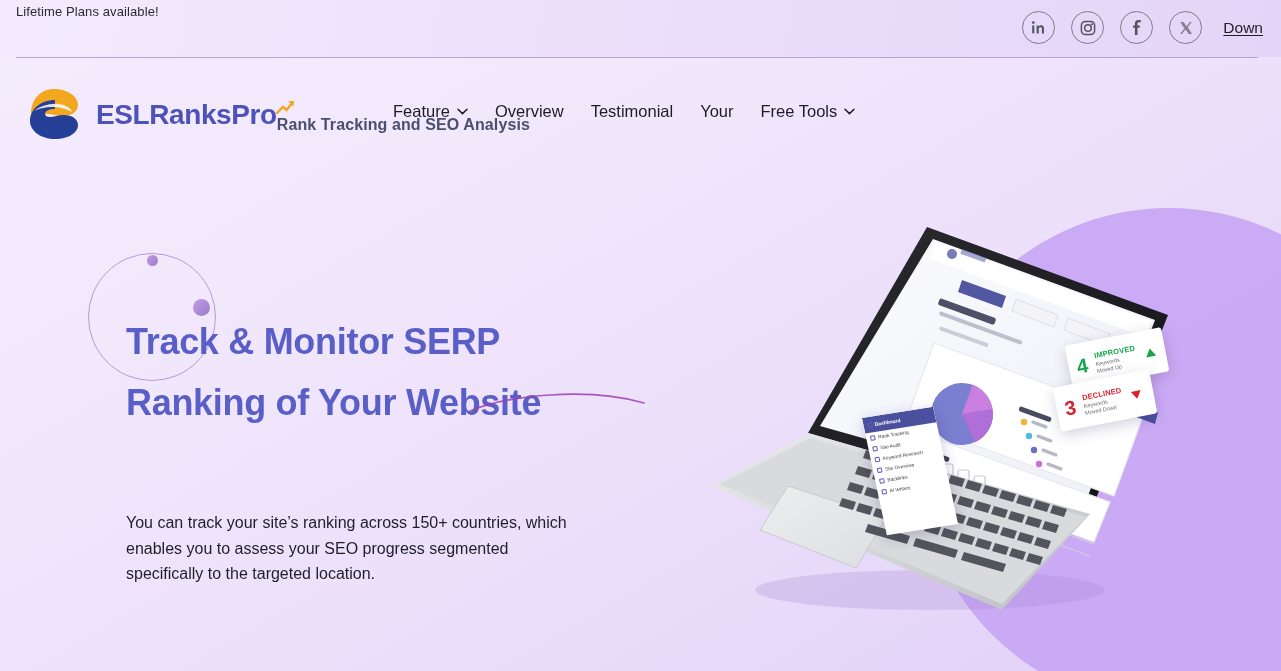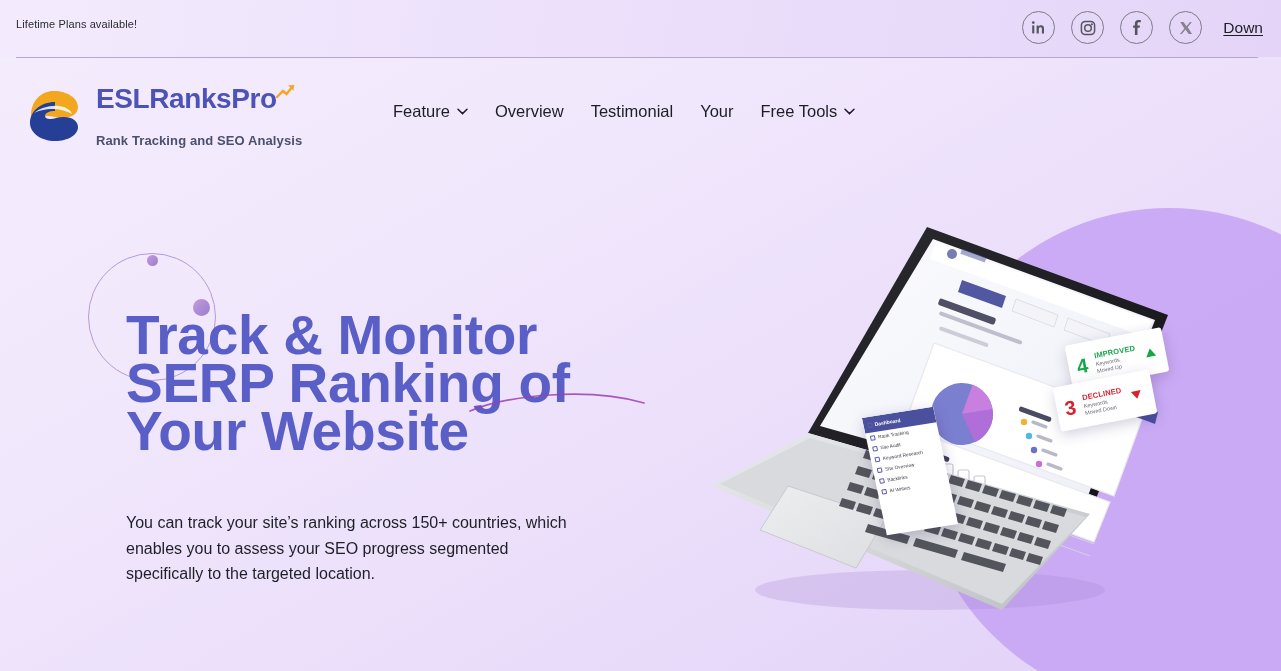--- a/index.html
+++ b/index.html
@@ -27,22 +27,22 @@
   #topbar {
     position: absolute;
     left: 0; top: 0;
     width: 1281px; height: 57px;
     background: linear-gradient(100deg, #f3ebfd 0%, #ece0fb 45%, #e4d5f8 100%);
     display: flex;
     align-items: center;
   }
   #promo-text {
     position: absolute;
-    left: 16px; top: 18px;
-    font-size: 11px;
+    left: 16px; top: 4px;
+    font-size: 13px;
     color: #2b2b33;
     letter-spacing: 0.1px;
   }
   #social-cluster {
     position: absolute;
     right: 18px; top: 11px;
     display: flex;
     align-items: center;
     gap: 16px;
   }
@@ -85,39 +85,39 @@
   #logo-block {
     position: absolute;
     left: 24px; top: 25px;
     display: flex;
     align-items: center;
     gap: 10px;
   }
   #logo-mark { width: 62px; height: 62px; display:block; }
   #logo-text-wrap {
     display: flex;
-    flex-direction: column;
-    align-items: flex-start;
+    flex-direction: row;
+    align-items: center;
     padding-top: 2px;
   }
   #logo-wordmark {
     font-size: 28px;
     font-weight: bold;
     color: #4d52b8;
     letter-spacing: -0.4px;
     line-height: 1;
     position: relative;
   }
   #logo-arrow {
     position: absolute;
     right: -18px; top: -3px;
     width: 20px; height: 20px;
   }
   #logo-tagline {
-    font-size: 13px;
+    font-size: 16px;
     font-weight: bold;
     color: #4a4f6e;
     letter-spacing: 0.1px;
     margin-top: 20px;
   }
 
   
   #nav-links {
     position: absolute;
     left: 393px; top: 44px;
@@ -181,22 +181,22 @@
     border-radius: 50%;
     background: linear-gradient(135deg, #c49be0 0%, #9a7ccd 100%);
   }
   #deco-dot-1 { left: 147px; top: 82px;  width: 11px; height: 11px; }
   #deco-dot-2 { left: 193px; top: 126px; width: 17px; height: 17px; }
 
   #hero-heading {
     position: absolute;
     left: 126px; top: 138px;
     width: 520px;
-    font-size: 55px;
-    line-height: 48px;
+    font-size: 36px;
+    line-height: 61px;
     font-weight: bold;
     color: #5a5fc7;
     letter-spacing: -0.3px;
   }
 
   #heading-swoosh {
     position: absolute;
     left: 468px; top: 208px;
     width: 180px; height: 40px;
   }

